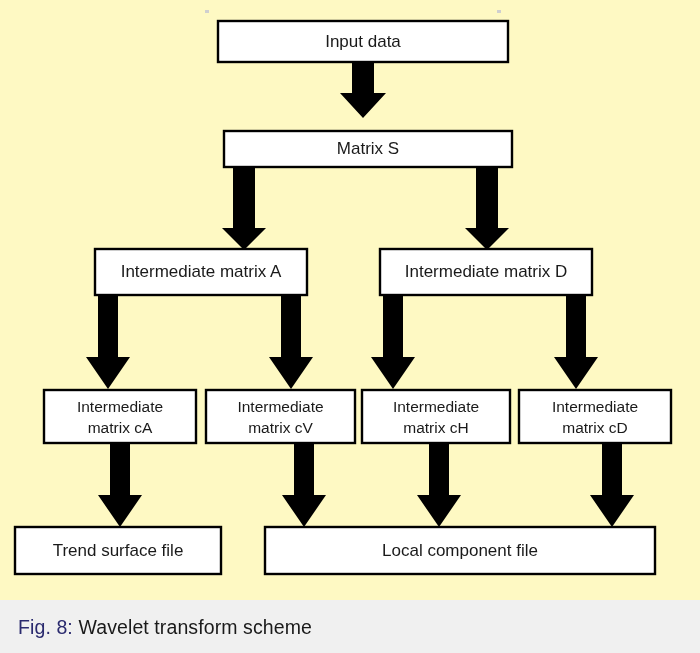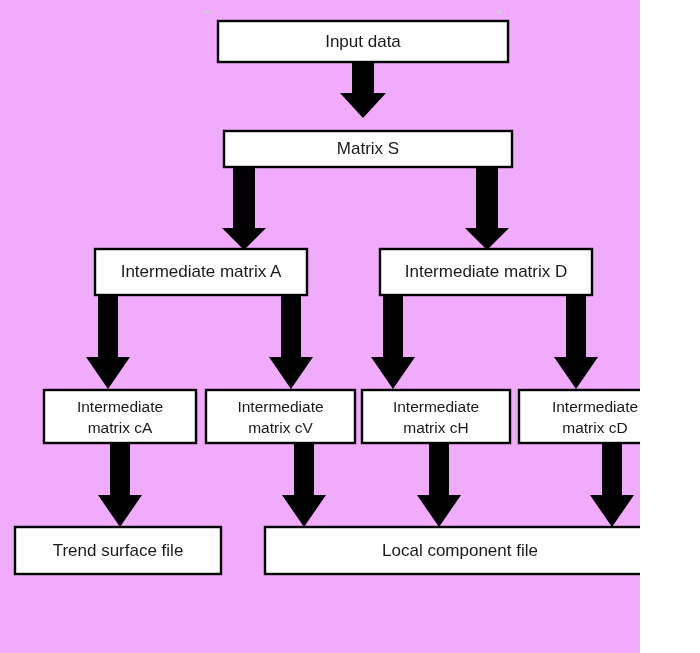--- a/index.html
+++ b/index.html
@@ -6,23 +6,23 @@
   html, body {
     margin: 0;
     padding: 0;
     background: #ffffff;
   }
   body {
     font-family: "Liberation Sans", sans-serif;
   }
   #figure-root {
     position: relative;
-    width: 640px;
+    width: 700px;
     height: 653px;
-    background: #f0abfc;
+    background: #fef9c3;
     overflow: hidden;
   }
   #flow-svg {
     position: absolute;
     left: 0;
     top: 0;
     width: 700px;
     height: 600px;
     display: block;
   }
@@ -179,14 +179,19 @@
       <text class="node-label" x="118" y="551.5">Trend surface file</text>
     </g>
 
     <g>
       <rect class="node-box" x="265" y="527" width="390" height="47"></rect>
       <text class="node-label" x="460" y="551.5">Local component file</text>
     </g>
 
   </svg>
 
+  <div id="caption-band">
+    <div id="caption-text">
+      <span id="caption-label">Fig. 8:</span><span> </span><span id="caption-title">Wavelet transform scheme</span>
+    </div>
+  </div>
 
 </div>
 
 </body></html>

